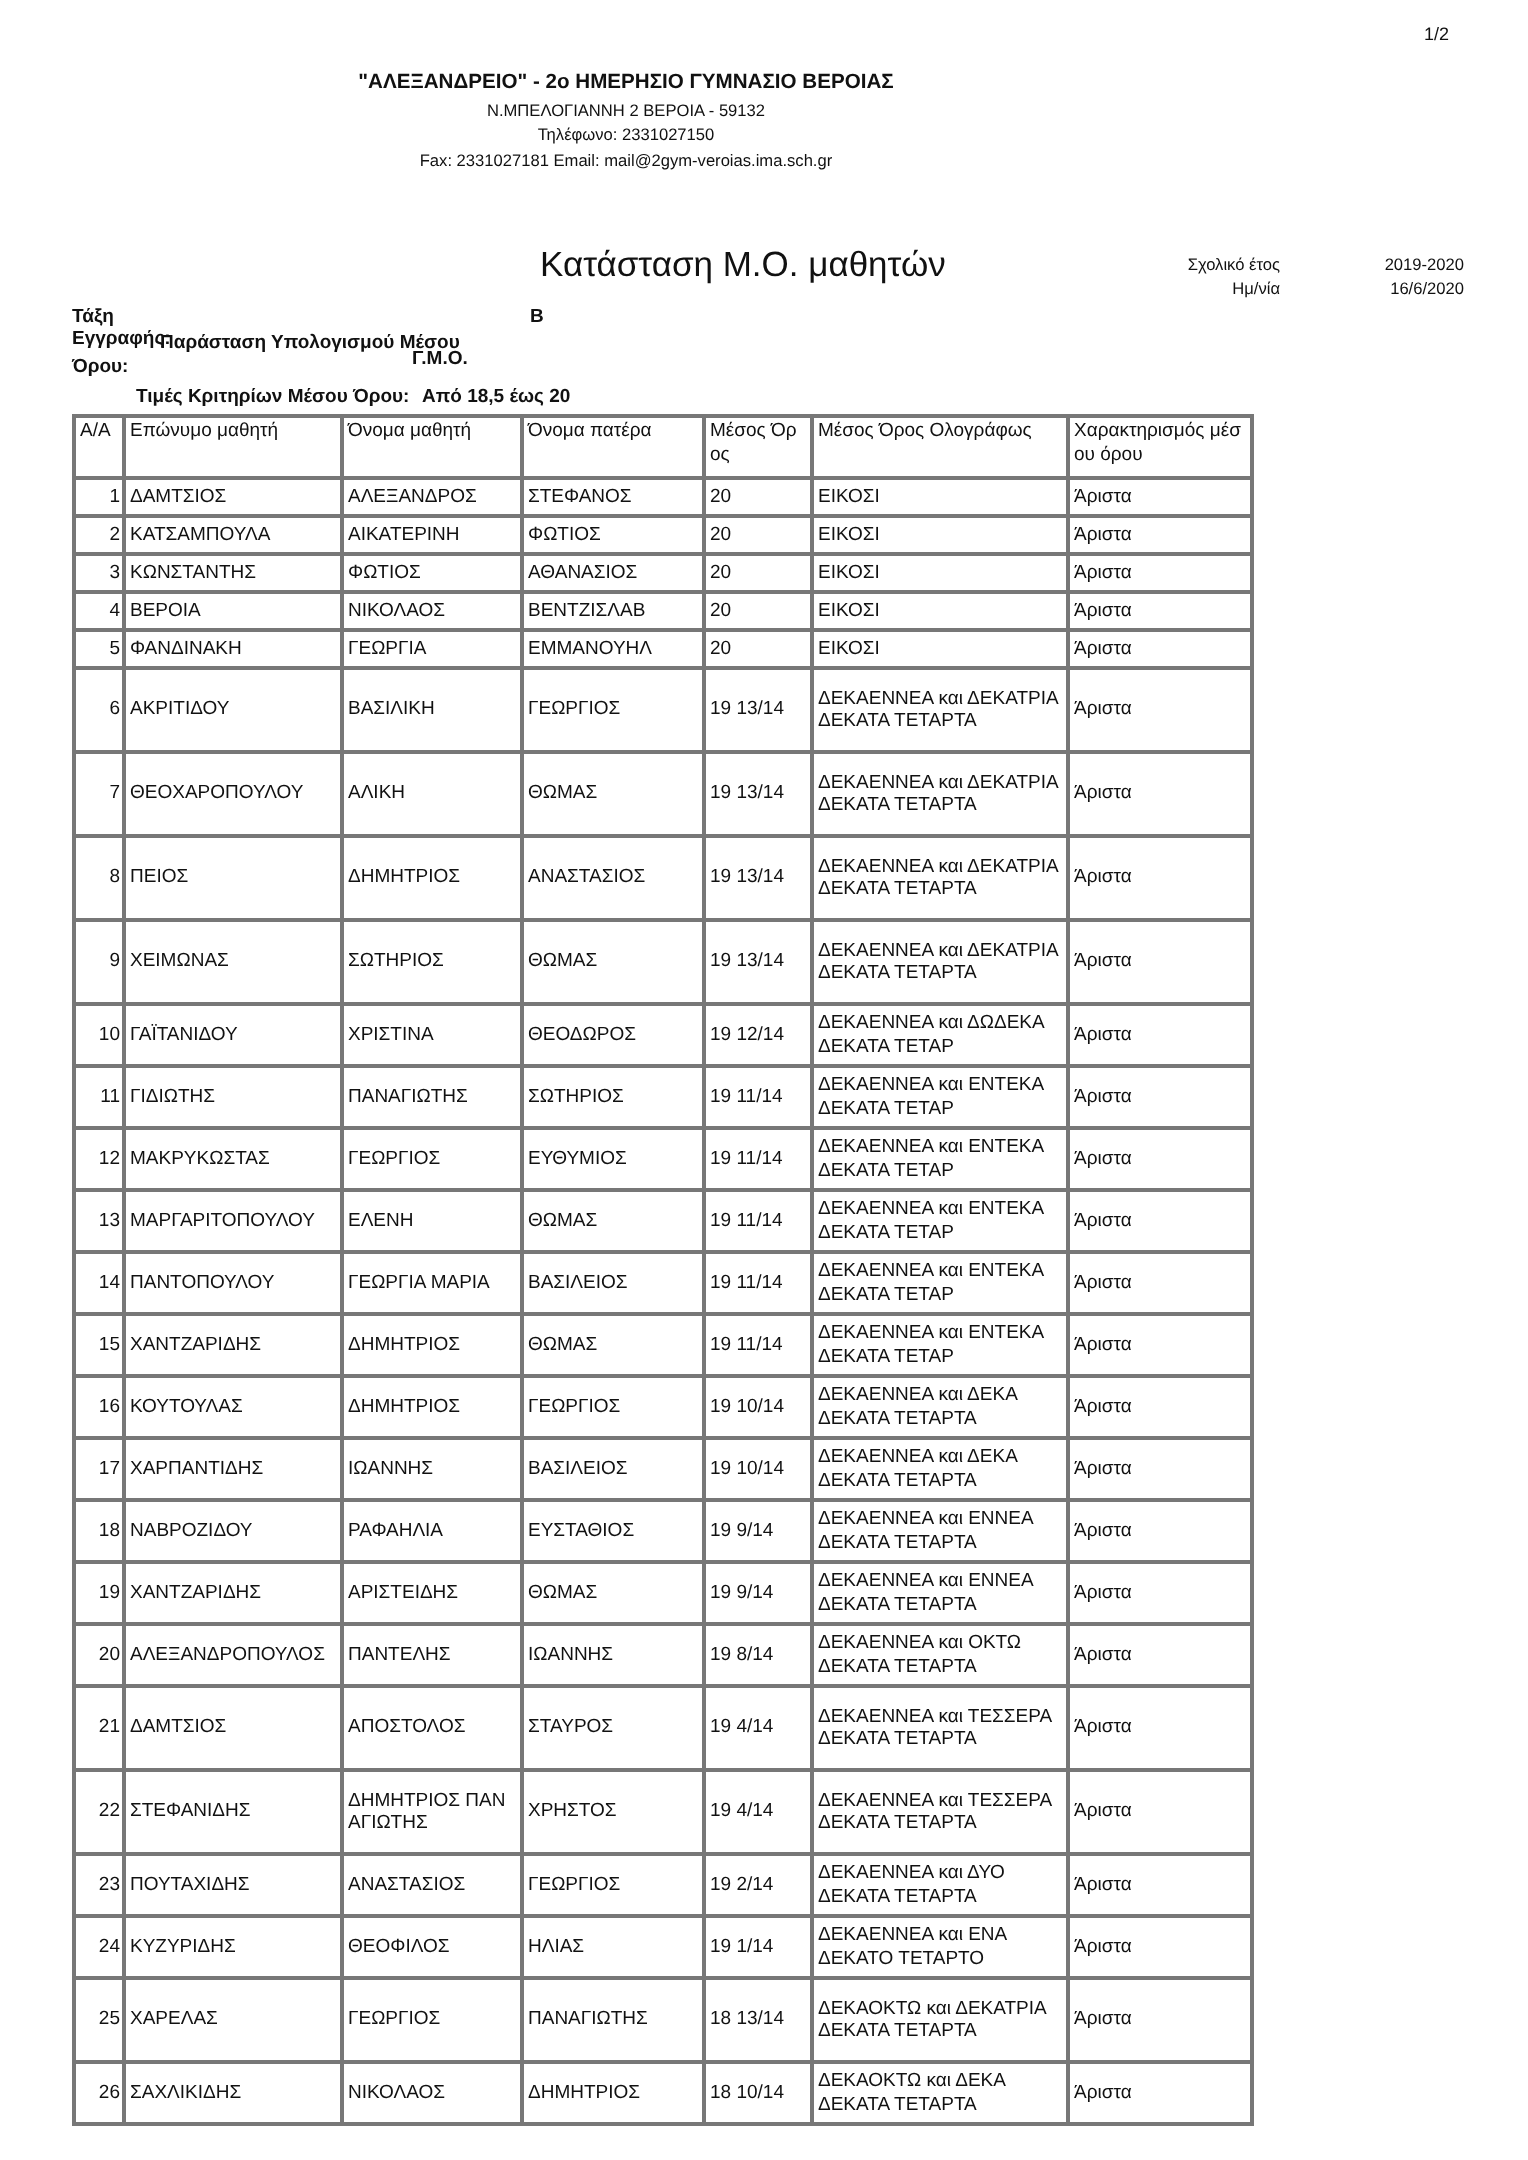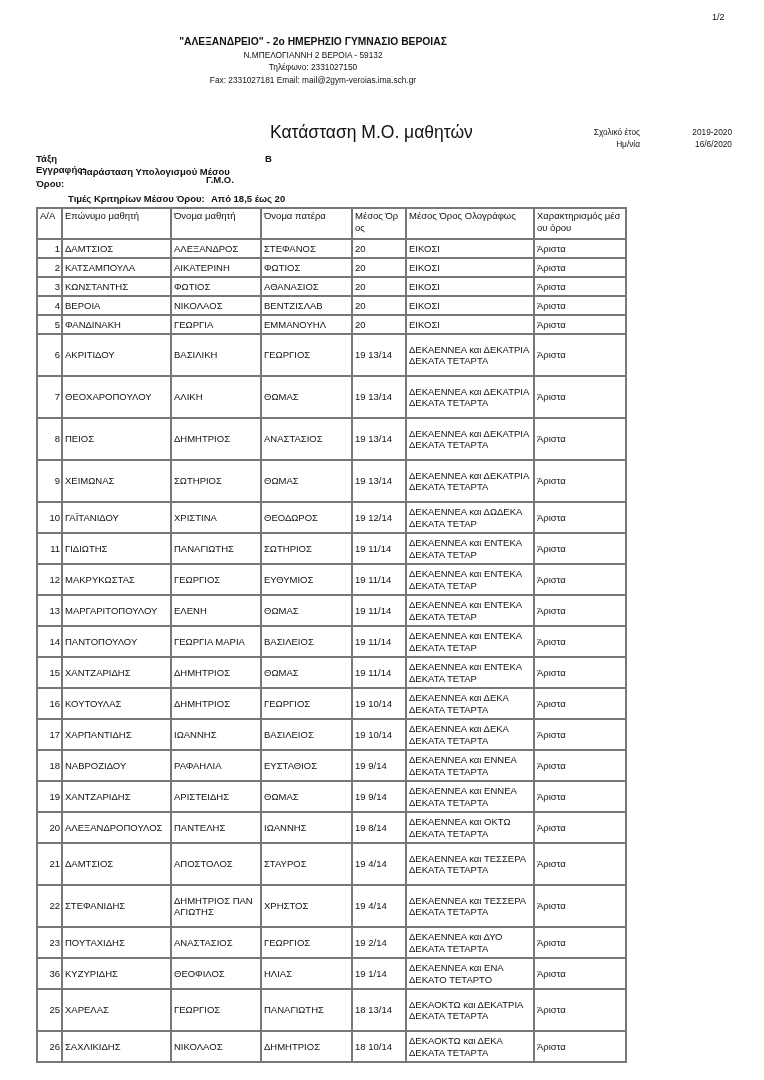--- a/index.html
+++ b/index.html
@@ -298,21 +298,21 @@
       <tr class="h2">
         <td class="aa">23</td>
         <td>ΠΟΥΤΑΧΙΔΗΣ</td>
         <td>ΑΝΑΣΤΑΣΙΟΣ</td>
         <td>ΓΕΩΡΓΙΟΣ</td>
         <td>19 2/14</td>
         <td class="oral">ΔΕΚΑΕΝΝΕΑ και ΔΥΟ ΔΕΚΑΤΑ ΤΕΤΑΡΤΑ</td>
         <td>Άριστα</td>
       </tr>
       <tr class="h2">
-        <td class="aa">36</td>
+        <td class="aa">24</td>
         <td>ΚΥΖΥΡΙΔΗΣ</td>
         <td>ΘΕΟΦΙΛΟΣ</td>
         <td>ΗΛΙΑΣ</td>
         <td>19 1/14</td>
         <td class="oral">ΔΕΚΑΕΝΝΕΑ και ΕΝΑ ΔΕΚΑΤΟ ΤΕΤΑΡΤΟ</td>
         <td>Άριστα</td>
       </tr>
       <tr class="h3">
         <td class="aa">25</td>
         <td>ΧΑΡΕΛΑΣ</td>

